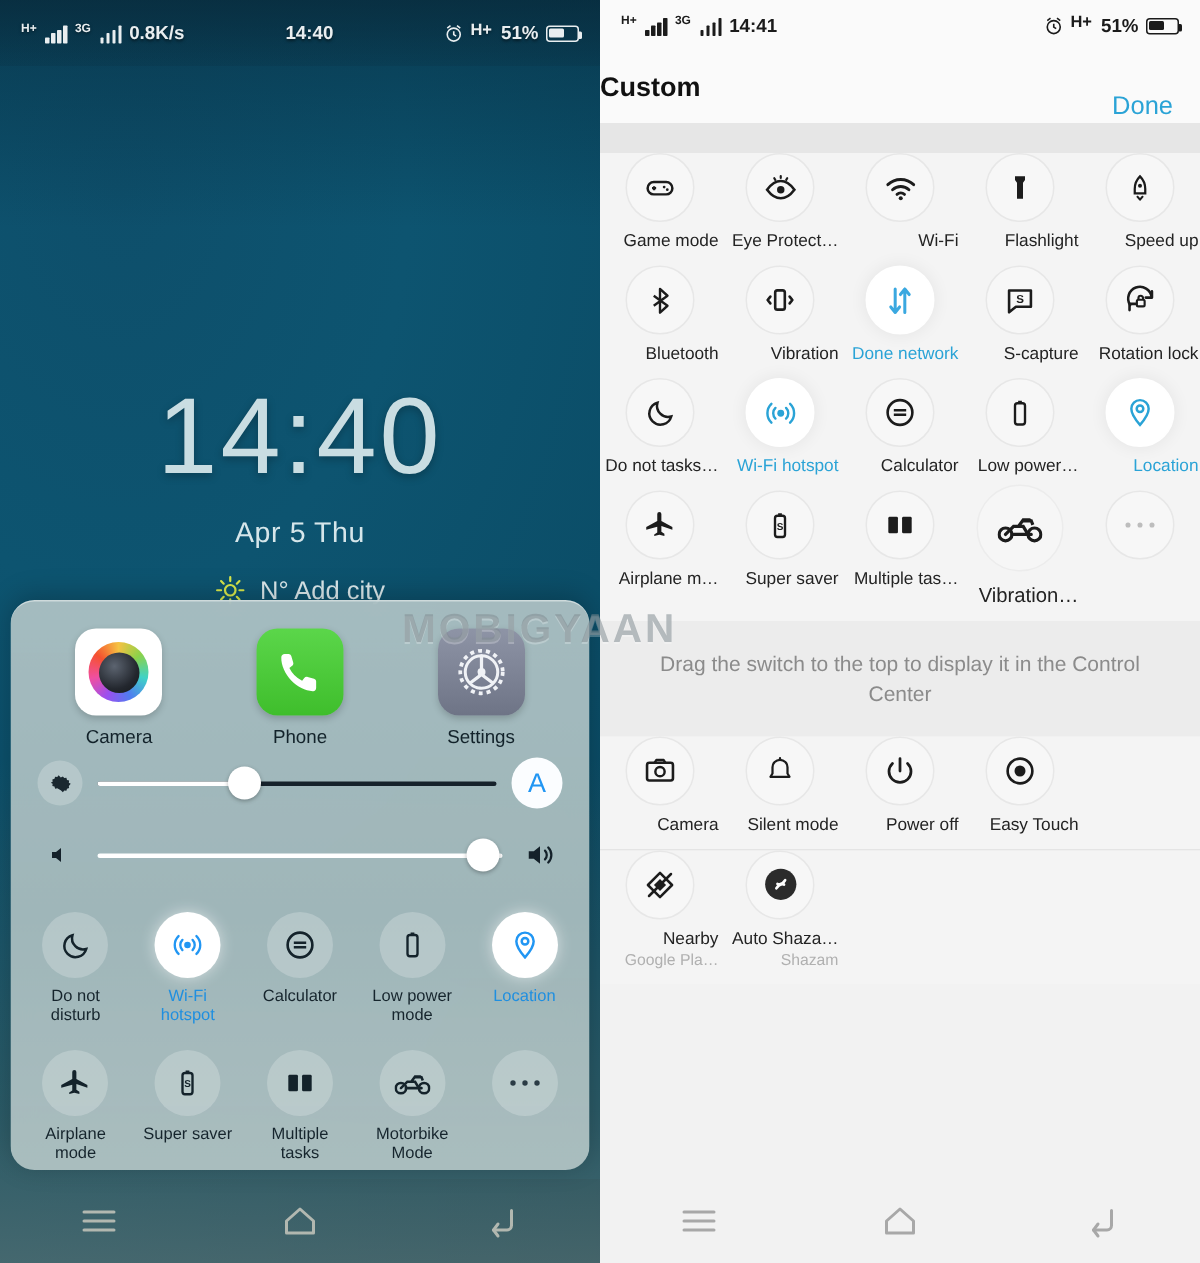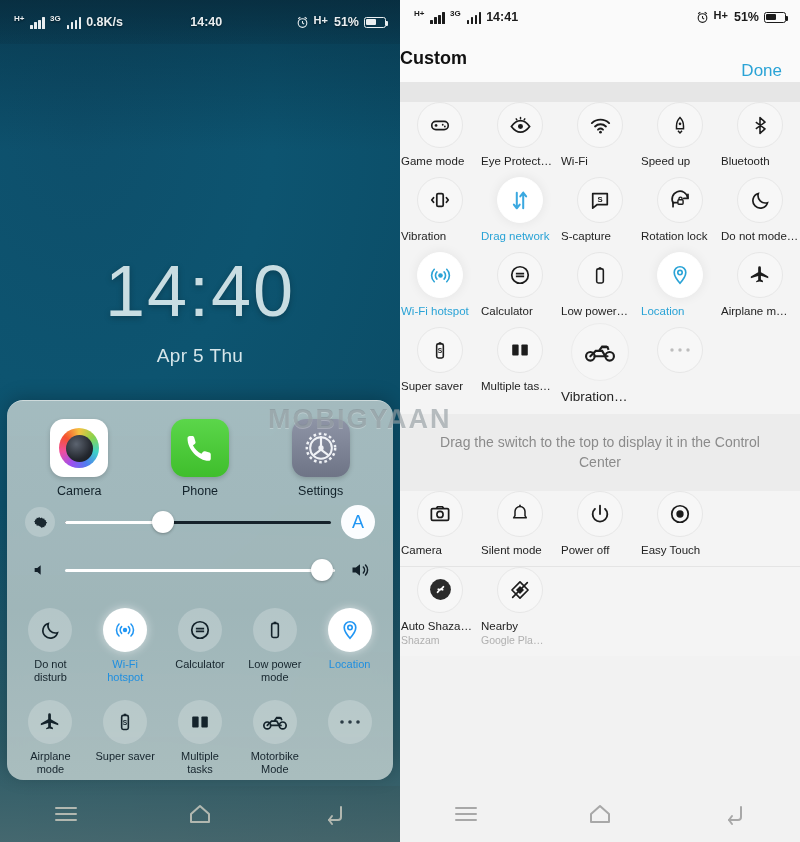--- a/index.html
+++ b/index.html
@@ -112,21 +112,21 @@
   .phone-right{ position:relative; width:400px; height:842px; background:#f2f2f2; overflow:hidden;}
   .statusbar-r{ height:34px; display:flex; align-items:center; color:#1b1b1b;
                 font-size:12.5px; font-weight:bold; background:#fafafa;}
   .navhdr{ height:48px; background:#fafafa; display:flex; align-items:center;
            justify-content:flex-start; position:relative; }
   .navhdr .title{ font-size:18px; font-weight:bold; color:#111; }
   .navhdr .done{ position:absolute; right:18px; font-size:17px; color:#2aa3d6;margin-top:26px; }
   .sep-strip{ height:20px; background:#e6e6e6; }
   .sec{ background:#f4f4f4; }
   .grid5{ display:grid; grid-template-columns:repeat(5,1fr); }
-  .rtile{ text-align:left; padding:0 1px 10px; position:relative;}
+  .rtile{ text-align:right; padding:0 1px 10px; position:relative;}
   .rtile .bub{ width:46px;height:46px;border-radius:50%;margin:0 auto 7px;
                border:1px solid #e7e7e7; background:#f7f7f7;
                display:flex;align-items:center;justify-content:center;color:#1c1c1c;}
   .rtile.on .bub{ background:#fff; border-color:#fff; color:#2aa3d6;
                   box-shadow:0 0 12px rgba(0,0,0,.07); }
   .rtile .tl{ font-size:11.5px; color:#232323; white-space:nowrap; }
   .rtile.on .tl{ color:#2aa3d6; }
   .rtile .sub{ font-size:10.5px; color:#b0b0b0; margin-top:2px; white-space:nowrap;}
   .rtile.dragging{ }
   .rtile.dragging .bub{ width:58px;height:58px; border-color:#ececec; background:#f6f6f6;
@@ -185,20 +185,29 @@
         <span class="batt">
             <i></i>
           </span>
       </div>
     </div>
 
 
     <div class="lockclock">
       <div class="bigtime">14:40</div>
       <div class="lockdate">Apr 5  Thu</div>
+      <div class="lockweather">
+        <svg width="21" height="21" viewBox="0 0 24 24">
+          <circle cx="12" cy="12" r="4" fill="none" stroke="#d9e84a" stroke-width="1.7"></circle>
+          <g stroke="#d9e84a" stroke-width="1.7" stroke-linecap="round">
+            <path d="M12 2v3M12 19v3M2 12h3M19 12h3M5 5l2 2M17 17l2 2M19 5l-2 2M7 17l-2 2"></path>
+          </g>
+        </svg>
+        <span>N° Add city</span>
+      </div>
     </div>
 
     <div class="cc">
       <div class="cc-apps">
         <div class="cc-app">
           <div class="appicon ic-camera">
             <div class="cam-ring">
                 <div class="cam-in"></div>
               </div>
           </div>
@@ -455,20 +464,28 @@
               <path d="M3 9.5a13 13 0 0118 0" fill="none" stroke="currentColor" stroke-width="2" stroke-linecap="round"></path>
               <path d="M6.3 13a8.4 8.4 0 0111.4 0" fill="none" stroke="currentColor" stroke-width="2" stroke-linecap="round"></path>
               <path d="M9.4 16.3a4 4 0 015.2 0" fill="none" stroke="currentColor" stroke-width="2" stroke-linecap="round"></path>
               <circle cx="12" cy="19" r="1.4" fill="currentColor"></circle>
             </svg>
           </div>
         <div class="tl">Wi-Fi</div>
       </div>
       <div class="rtile">
         <div class="bub">
+            <svg width="20" height="22" viewBox="0 0 24 24">
+              <path d="M8 3h8v3l-1.6 2.2V21h-4.8V8.2L8 6z" fill="currentColor"></path>
+            </svg>
+          </div>
+        <div class="tl">Flashlight</div>
+      </div>
+      <div class="rtile">
+        <div class="bub">
             <svg width="20" height="23" viewBox="0 0 24 24">
               <path d="M12 2.5c3 3 4.2 6.5 4.2 10v3.5H7.8V12.5c0-3.5 1.2-7 4.2-10z" fill="none" stroke="currentColor" stroke-width="1.8"></path>
               <circle cx="12" cy="10" r="1.6" fill="currentColor"></circle>
               <path d="M9.6 18.3l2.4 2.8 2.4-2.8" fill="none" stroke="currentColor" stroke-width="1.7" stroke-linejoin="round"></path>
             </svg>
           </div>
         <div class="tl">Speed up</div>
       </div>
 
       <div class="rtile">
@@ -488,21 +505,21 @@
           </div>
         <div class="tl">Vibration</div>
       </div>
       <div class="rtile on">
         <div class="bub">
             <svg width="22" height="23" viewBox="0 0 24 24">
               <path d="M8.5 3.5v17M8.5 20.5l-3.2-4M8.5 20.5l3.2-4" fill="none" stroke="#3aa8e0" stroke-width="2.2" stroke-linecap="round" stroke-linejoin="round"></path>
               <path d="M15.5 20.5v-17M15.5 3.5l-3.2 4M15.5 3.5l3.2 4" fill="none" stroke="#3aa8e0" stroke-width="2.2" stroke-linecap="round" stroke-linejoin="round"></path>
             </svg>
           </div>
-        <div class="tl">Drag network</div>
+        <div class="tl">Done network</div>
       </div>
       <div class="rtile">
         <div class="bub">
             <svg width="22" height="20" viewBox="0 0 24 22">
               <path d="M4 4h16v12H9l-5 4z" fill="none" stroke="currentColor" stroke-width="1.9" stroke-linejoin="round"></path>
               <text x="12" y="13" font-size="8.5" font-weight="bold" text-anchor="middle" fill="currentColor" font-family="Liberation Sans">S</text>
             </svg>
           </div>
         <div class="tl">S-capture</div>
       </div>
@@ -517,21 +534,21 @@
           </div>
         <div class="tl">Rotation lock</div>
       </div>
 
       <div class="rtile">
         <div class="bub">
             <svg width="21" height="21" viewBox="0 0 24 24">
               <path d="M20 14.5A8.5 8.5 0 019.5 4 8.5 8.5 0 1020 14.5z" fill="none" stroke="currentColor" stroke-width="1.9"></path>
             </svg>
           </div>
-        <div class="tl">Do not mode…</div>
+        <div class="tl">Do not tasks…</div>
       </div>
       <div class="rtile on">
         <div class="bub">
             <svg width="23" height="23" viewBox="0 0 24 24">
               <circle cx="12" cy="12" r="2.4" fill="currentColor"></circle>
               <path d="M8.3 8.3a5.2 5.2 0 000 7.4M15.7 8.3a5.2 5.2 0 010 7.4M5.5 5.5a9 9 0 000 13M18.5 5.5a9 9 0 010 13" fill="none" stroke="currentColor" stroke-width="1.7" stroke-linecap="round"></path>
             </svg>
           </div>
         <div class="tl">Wi-Fi hotspot</div>
       </div>
@@ -654,38 +671,38 @@
         <div class="tl">Easy Touch</div>
       </div>
       <div class="rtile"></div>
     </div>
 
     <div class="divline"></div>
 
     <div class="sec grid5">
       <div class="rtile">
         <div class="bub">
-            <svg width="25" height="25" viewBox="0 0 24 24">
-              <circle cx="12" cy="12" r="10" fill="#2b2b2b"></circle>
-              <path d="M9.2 14.6c1.3-2 3.2-3.2 4.9-2.4M14.8 9.4c-1.3 2-3.2 3.2-4.9 2.4" fill="none" stroke="#fff" stroke-width="1.7" stroke-linecap="round"></path>
-            </svg>
-          </div>
-        <div class="tl">Auto Shaza…</div>
-        <div class="sub">Shazam</div>
-      </div>
-      <div class="rtile">
-        <div class="bub">
             <svg width="22" height="22" viewBox="0 0 24 24">
               <path d="M12 3.2l8.8 8.8L12 20.8 3.2 12z" fill="none" stroke="currentColor" stroke-width="1.8" stroke-linejoin="round"></path>
               <path d="M7.6 12L12 7.6 16.4 12 12 16.4z" fill="currentColor"></path>
               <path d="M4 20L20 4" stroke="currentColor" stroke-width="1.8" stroke-linecap="round"></path>
             </svg>
           </div>
         <div class="tl">Nearby</div>
         <div class="sub">Google Pla…</div>
+      </div>
+      <div class="rtile">
+        <div class="bub">
+            <svg width="25" height="25" viewBox="0 0 24 24">
+              <circle cx="12" cy="12" r="10" fill="#2b2b2b"></circle>
+              <path d="M9.2 14.6c1.3-2 3.2-3.2 4.9-2.4M14.8 9.4c-1.3 2-3.2 3.2-4.9 2.4" fill="none" stroke="#fff" stroke-width="1.7" stroke-linecap="round"></path>
+            </svg>
+          </div>
+        <div class="tl">Auto Shaza…</div>
+        <div class="sub">Shazam</div>
       </div>
       <div class="rtile"></div>
       <div class="rtile"></div>
       <div class="rtile"></div>
     </div>
 
     <div class="navbar right">
       <span>
         <svg width="26" height="18" viewBox="0 0 26 18">
             <g stroke="#a8a8a8" stroke-width="2" stroke-linecap="round">

